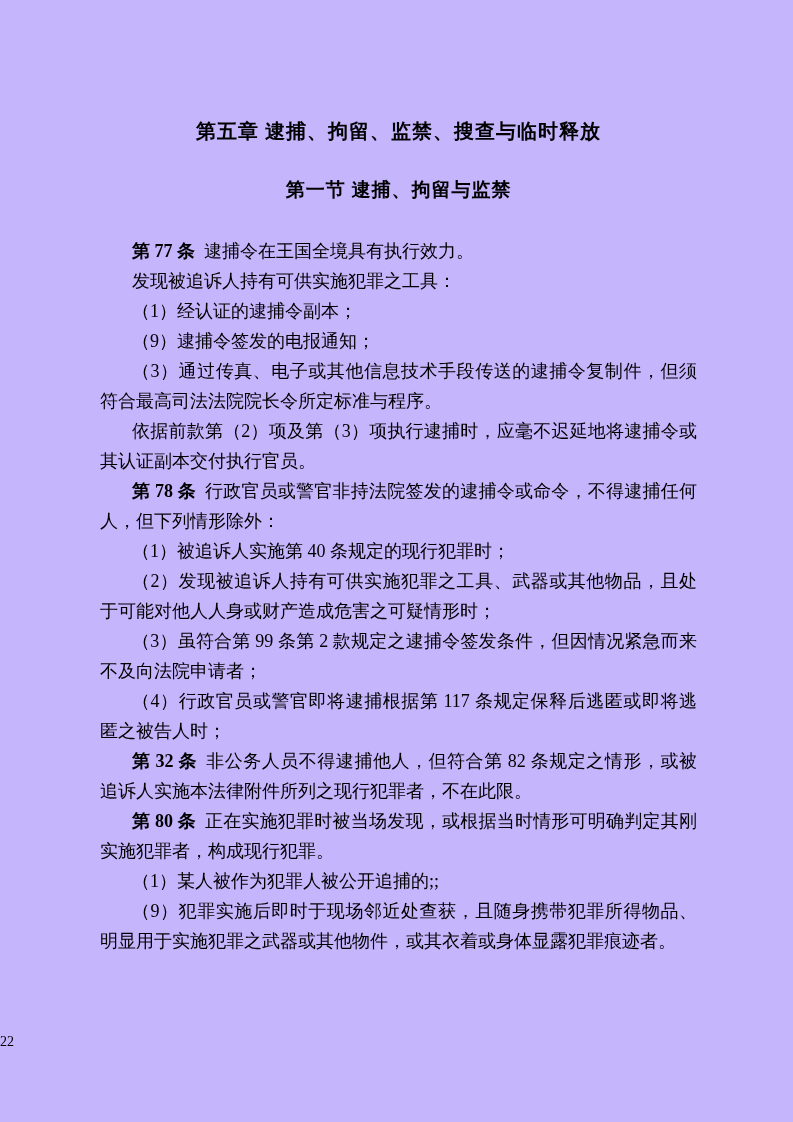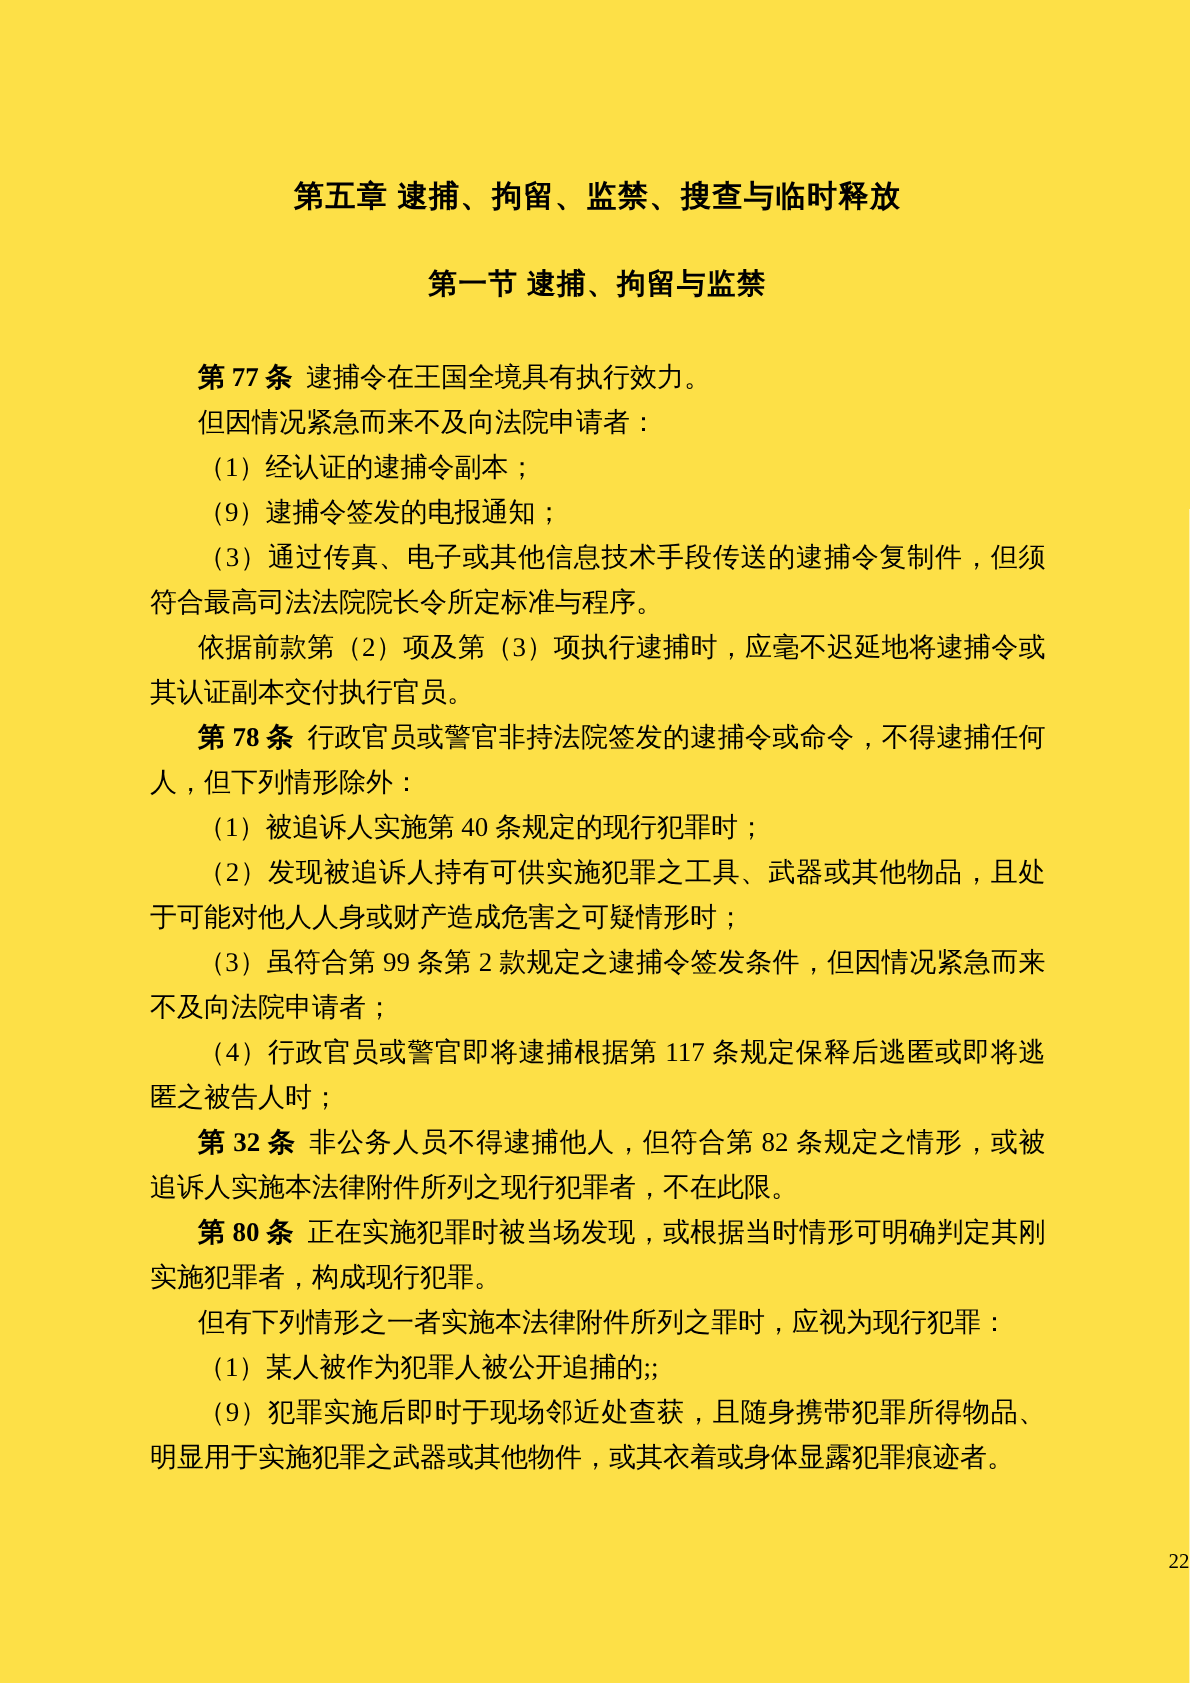--- a/index.html
+++ b/index.html
@@ -4,21 +4,21 @@
 <style>
   html, body {
     margin: 0;
     padding: 0;
     background: #ffffff;
   }
   .page {
     position: relative;
     width: 793px;
     height: 1122px;
-    background: #fde047;
+    background: #c4b5fd;
     color: #000000;
     font-family: "Liberation Serif", "DejaVu Serif", serif;
     overflow: hidden;
     box-sizing: border-box;
   }
   .content {
     position: absolute;
     top: 118px;
     left: 100px;
     right: 96px;
@@ -54,49 +54,48 @@
     display: none;
   }
   .lead:not(:empty) {
     margin-right: 9px;
   }
   .page-number {
     position: absolute;
     top: 1033px;
     left: 0;
     width: 100%;
-    text-align: right;
+    text-align: left;
     font-size: 14px;
     line-height: 18px;
   }
 </style>
 </head>
 <body>
 
 <div class="page">
   <div class="content">
 
     <h1 class="chapter-title">第五章 逮捕、拘留、监禁、搜查与临时释放</h1>
 
     <h2 class="section-title">第一节 逮捕、拘留与监禁</h2>
 
     <div class="body-text">
       <p class="para"><b class="lead">第 77 条</b><span>逮捕令在王国全境具有执行效力。</span></p>
-      <p class="para"><span>但因情况紧急而来不及向法院申请者：</span></p>
+      <p class="para"><span>发现被追诉人持有可供实施犯罪之工具：</span></p>
       <p class="para"><span>（1）经认证的逮捕令副本；</span></p>
       <p class="para"><span>（9）逮捕令签发的电报通知；</span></p>
       <p class="para"><span>（3）通过传真、电子或其他信息技术手段传送的逮捕令复制件，但须符合最高司法法院院长令所定标准与程序。</span></p>
       <p class="para"><span>依据前款第（2）项及第（3）项执行逮捕时，应毫不迟延地将逮捕令或其认证副本交付执行官员。</span></p>
       <p class="para"><b class="lead">第 78 条</b><span>行政官员或警官非持法院签发的逮捕令或命令，不得逮捕任何人，但下列情形除外：</span></p>
       <p class="para"><span>（1）被追诉人实施第 40 条规定的现行犯罪时；</span></p>
       <p class="para"><span>（2）发现被追诉人持有可供实施犯罪之工具、武器或其他物品，且处于可能对他人人身或财产造成危害之可疑情形时；</span></p>
       <p class="para"><span>（3）虽符合第 99 条第 2 款规定之逮捕令签发条件，但因情况紧急而来不及向法院申请者；</span></p>
       <p class="para"><span>（4）行政官员或警官即将逮捕根据第 117 条规定保释后逃匿或即将逃匿之被告人时；</span></p>
       <p class="para"><b class="lead">第 32 条</b><span>非公务人员不得逮捕他人，但符合第 82 条规定之情形，或被追诉人实施本法律附件所列之现行犯罪者，不在此限。</span></p>
       <p class="para"><b class="lead">第 80 条</b><span>正在实施犯罪时被当场发现，或根据当时情形可明确判定其刚实施犯罪者，构成现行犯罪。</span></p>
-      <p class="para"><span>但有下列情形之一者实施本法律附件所列之罪时，应视为现行犯罪：</span></p>
       <p class="para"><span>（1）某人被作为犯罪人被公开追捕的;;</span></p>
       <p class="para"><span>（9）犯罪实施后即时于现场邻近处查获，且随身携带犯罪所得物品、明显用于实施犯罪之武器或其他物件，或其衣着或身体显露犯罪痕迹者。</span></p>
     </div>
   </div>
 
   <div class="page-number">22</div>
 </div>
 
 </body></html>

